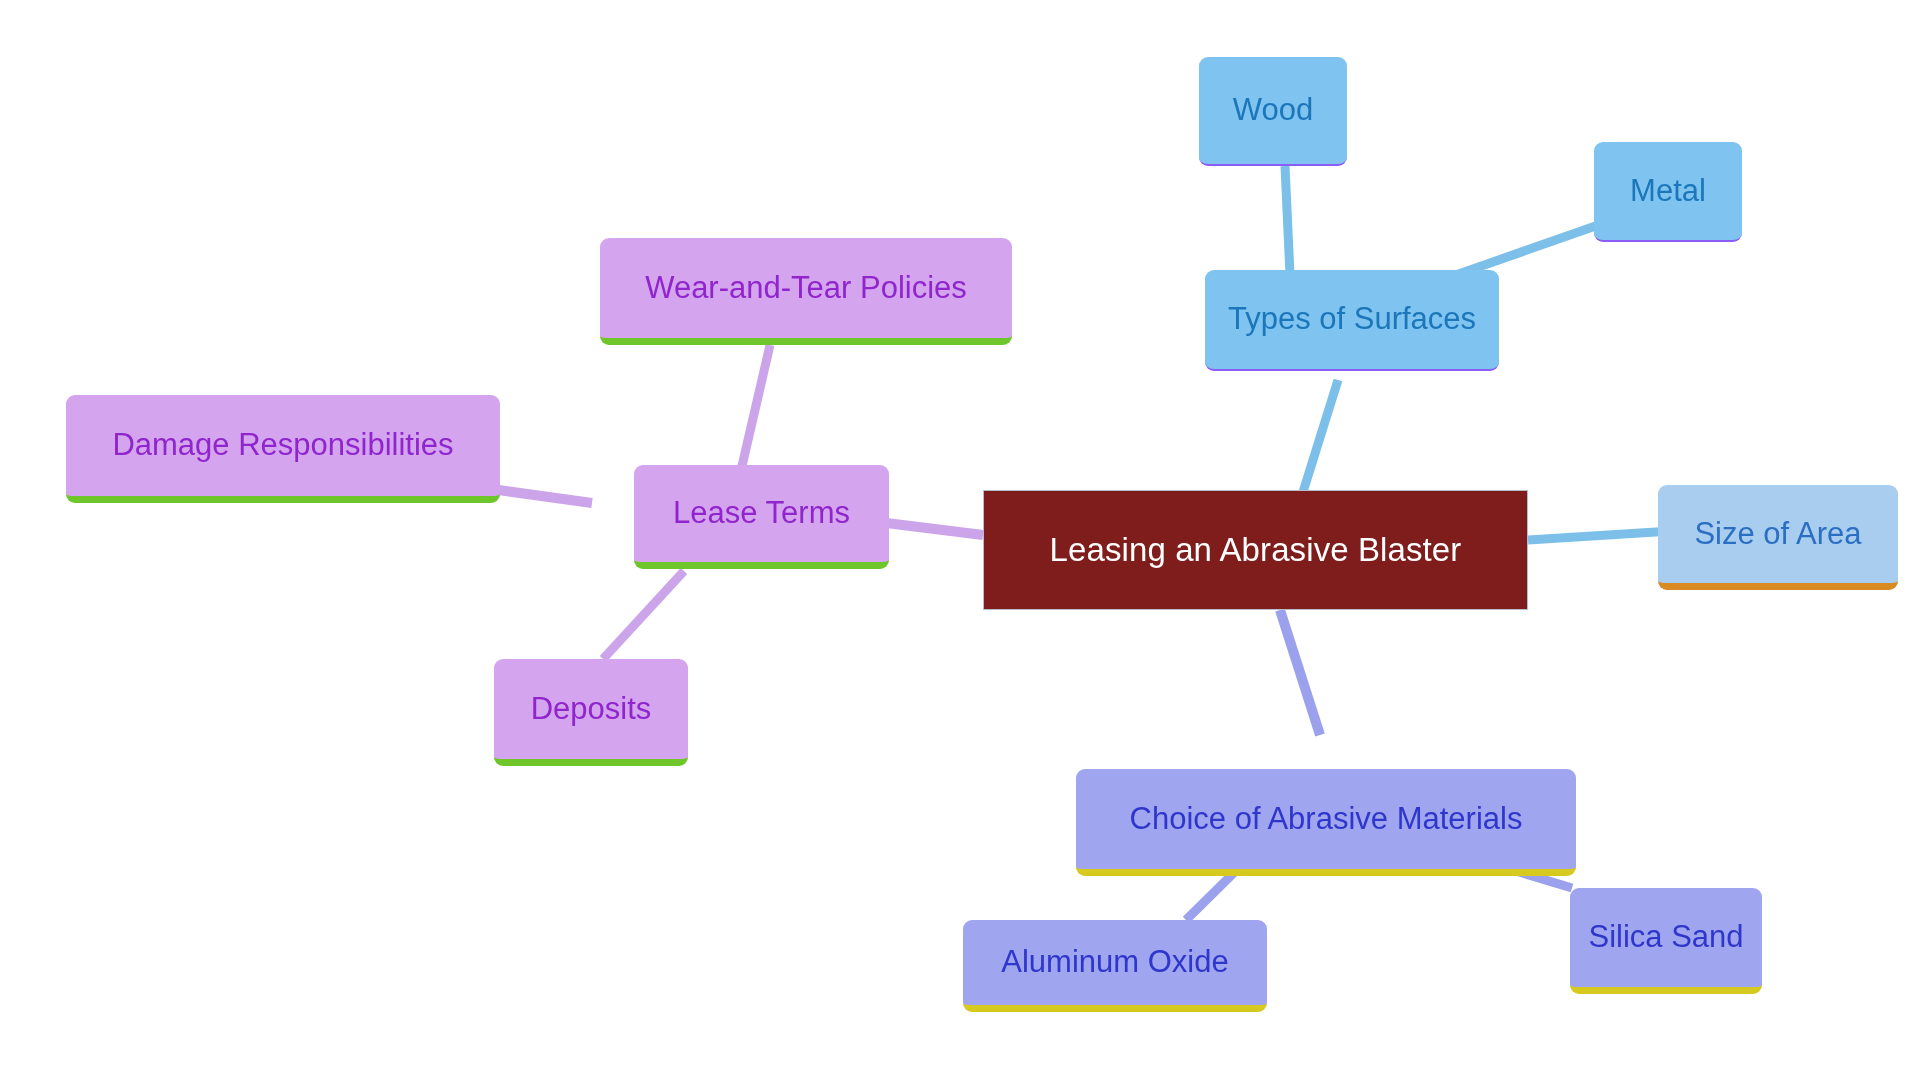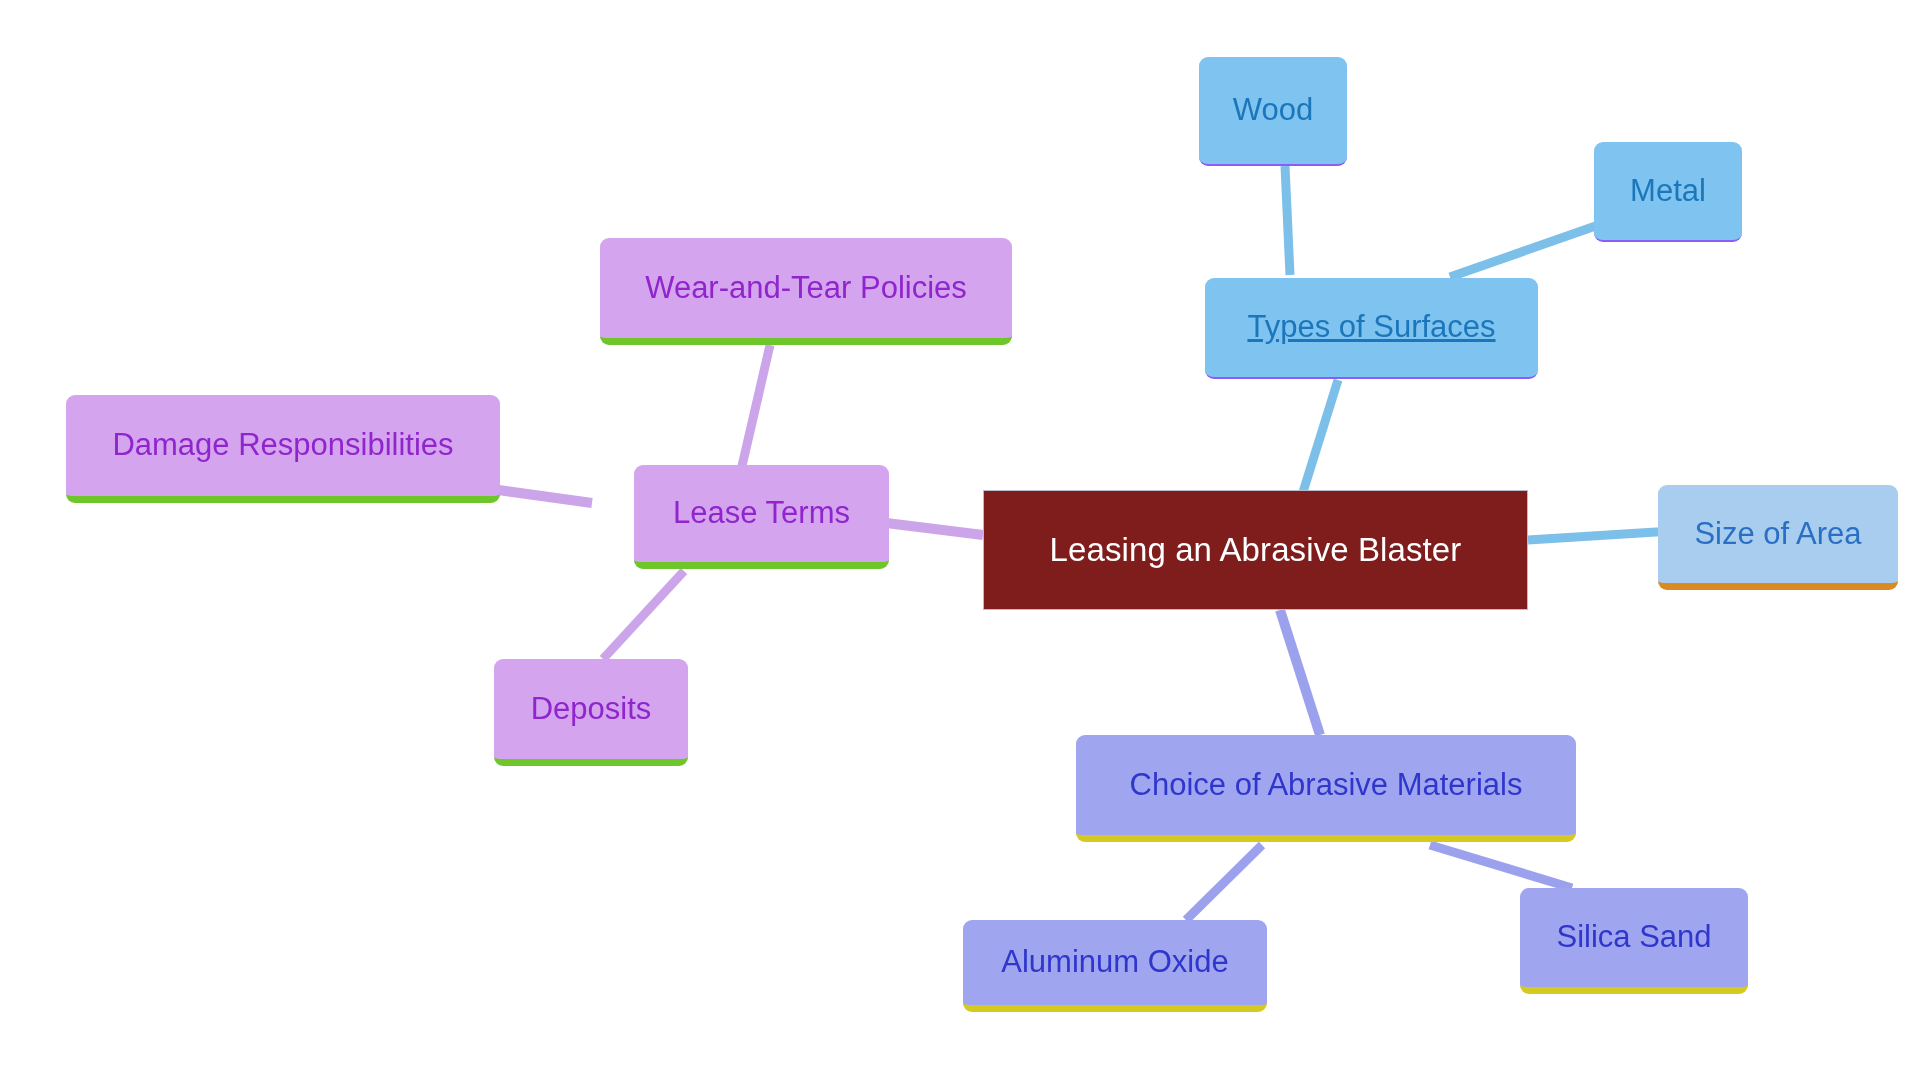--- a/index.html
+++ b/index.html
@@ -110,21 +110,21 @@
 
     <line x1="1262" y1="845" x2="1186" y2="920" stroke="#9ba1ec" stroke-width="9" stroke-linecap="butt"></line>
 
     <line x1="1430" y1="845" x2="1572" y2="888" stroke="#9ba1ec" stroke-width="9" stroke-linecap="butt"></line>
   </svg>
 
   <div class="node root" style="left:983px; top:490px; width:545px; height:120px;">
     <span class="node-label">Leasing an Abrasive Blaster</span>
   </div>
 
-  <div class="node blue" style="left:1205px; top:278px; width:333px; height:101px;text-decoration:underline;">
+  <div class="node blue" style="left:1205px; top:270px; width:294px; height:101px;">
     <span class="node-label">Types of Surfaces</span>
   </div>
 
   <div class="node blue" style="left:1199px; top:57px; width:148px; height:109px;">
     <span class="node-label">Wood</span>
   </div>
 
   <div class="node blue" style="left:1594px; top:142px; width:148px; height:100px;">
     <span class="node-label">Metal</span>
   </div>
@@ -142,25 +142,25 @@
   </div>
 
   <div class="node purple" style="left:28px; top:395px; width:434px; height:108px;">
     <span class="node-label">Damage Responsibilities</span>
   </div>
 
   <div class="node purple" style="left:456px; top:659px; width:194px; height:107px;">
     <span class="node-label">Deposits</span>
   </div>
 
-  <div class="node indigo" style="left:1076px; top:735px; width:500px; height:107px;">
+  <div class="node indigo" style="left:1076px; top:769px; width:500px; height:107px;">
     <span class="node-label">Choice of Abrasive Materials</span>
   </div>
 
   <div class="node indigo" style="left:963px; top:920px; width:304px; height:92px;">
     <span class="node-label">Aluminum Oxide</span>
   </div>
 
-  <div class="node indigo" style="left:1520px; top:888px; width:228px; height:106px;text-align:center;">
+  <div class="node indigo" style="left:1570px; top:888px; width:192px; height:106px;text-align:center;">
     <span class="node-label">Silica Sand</span>
   </div>
 
 </div>
 
 </body></html>

